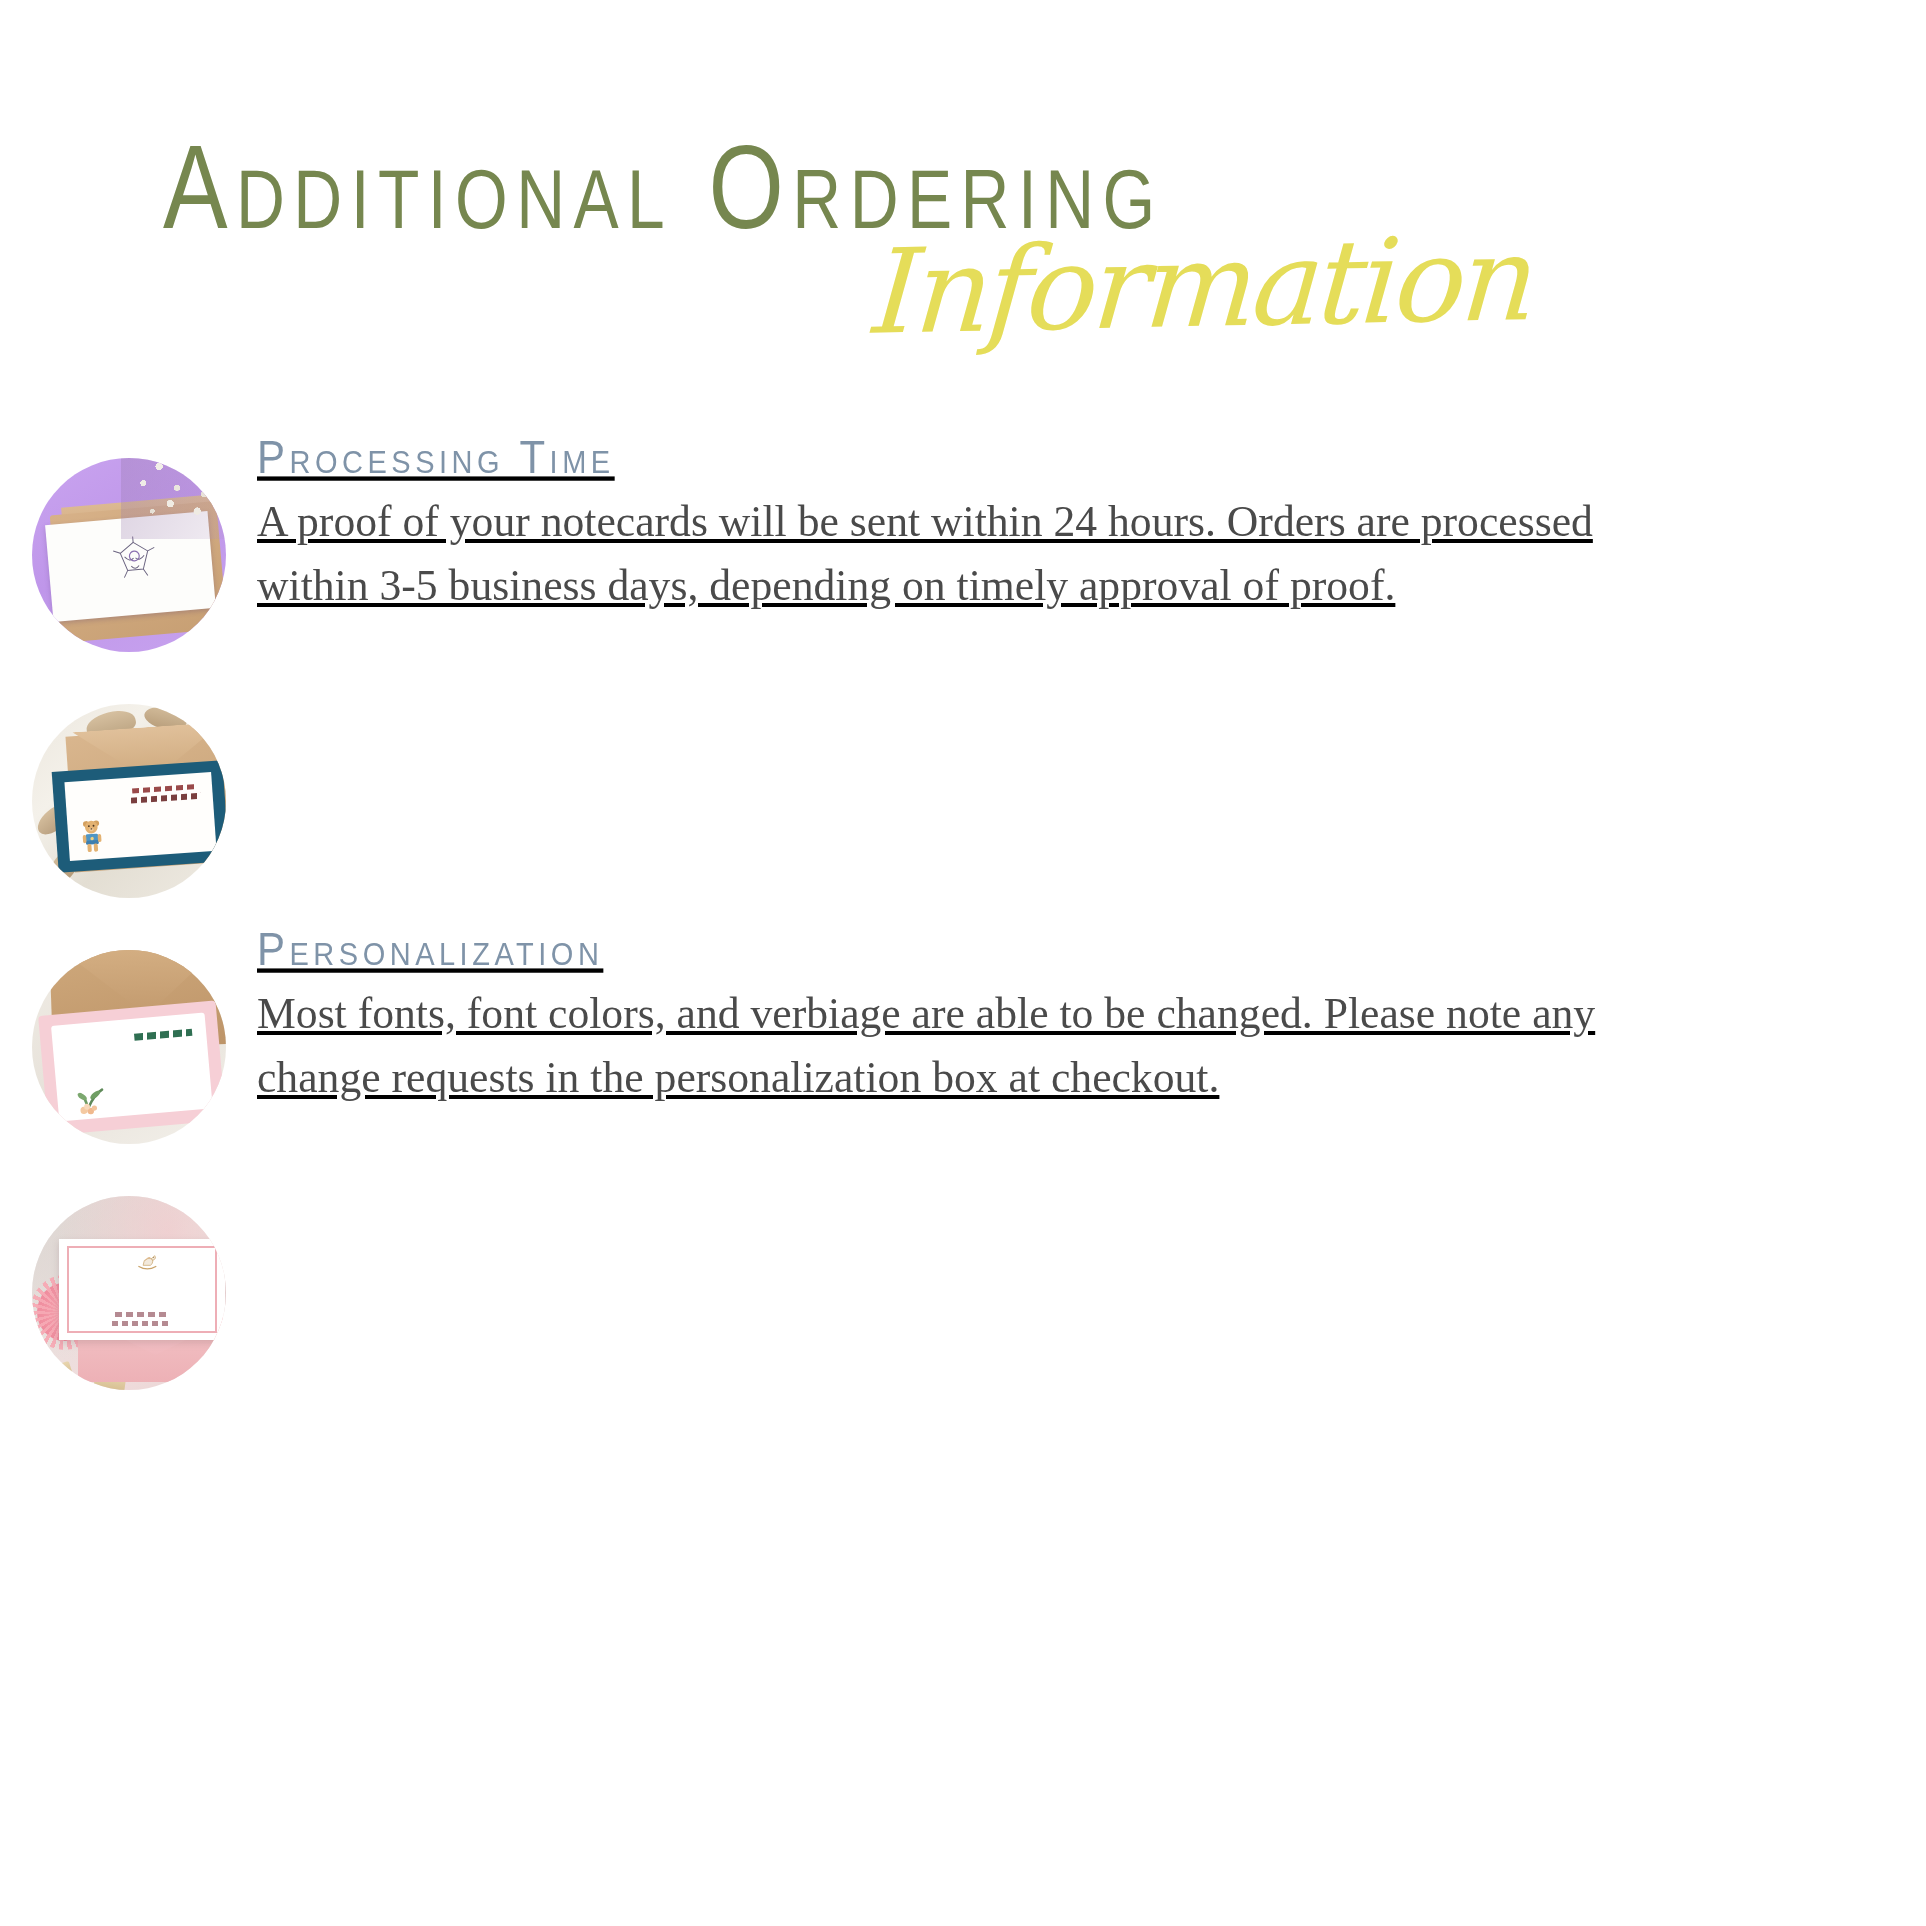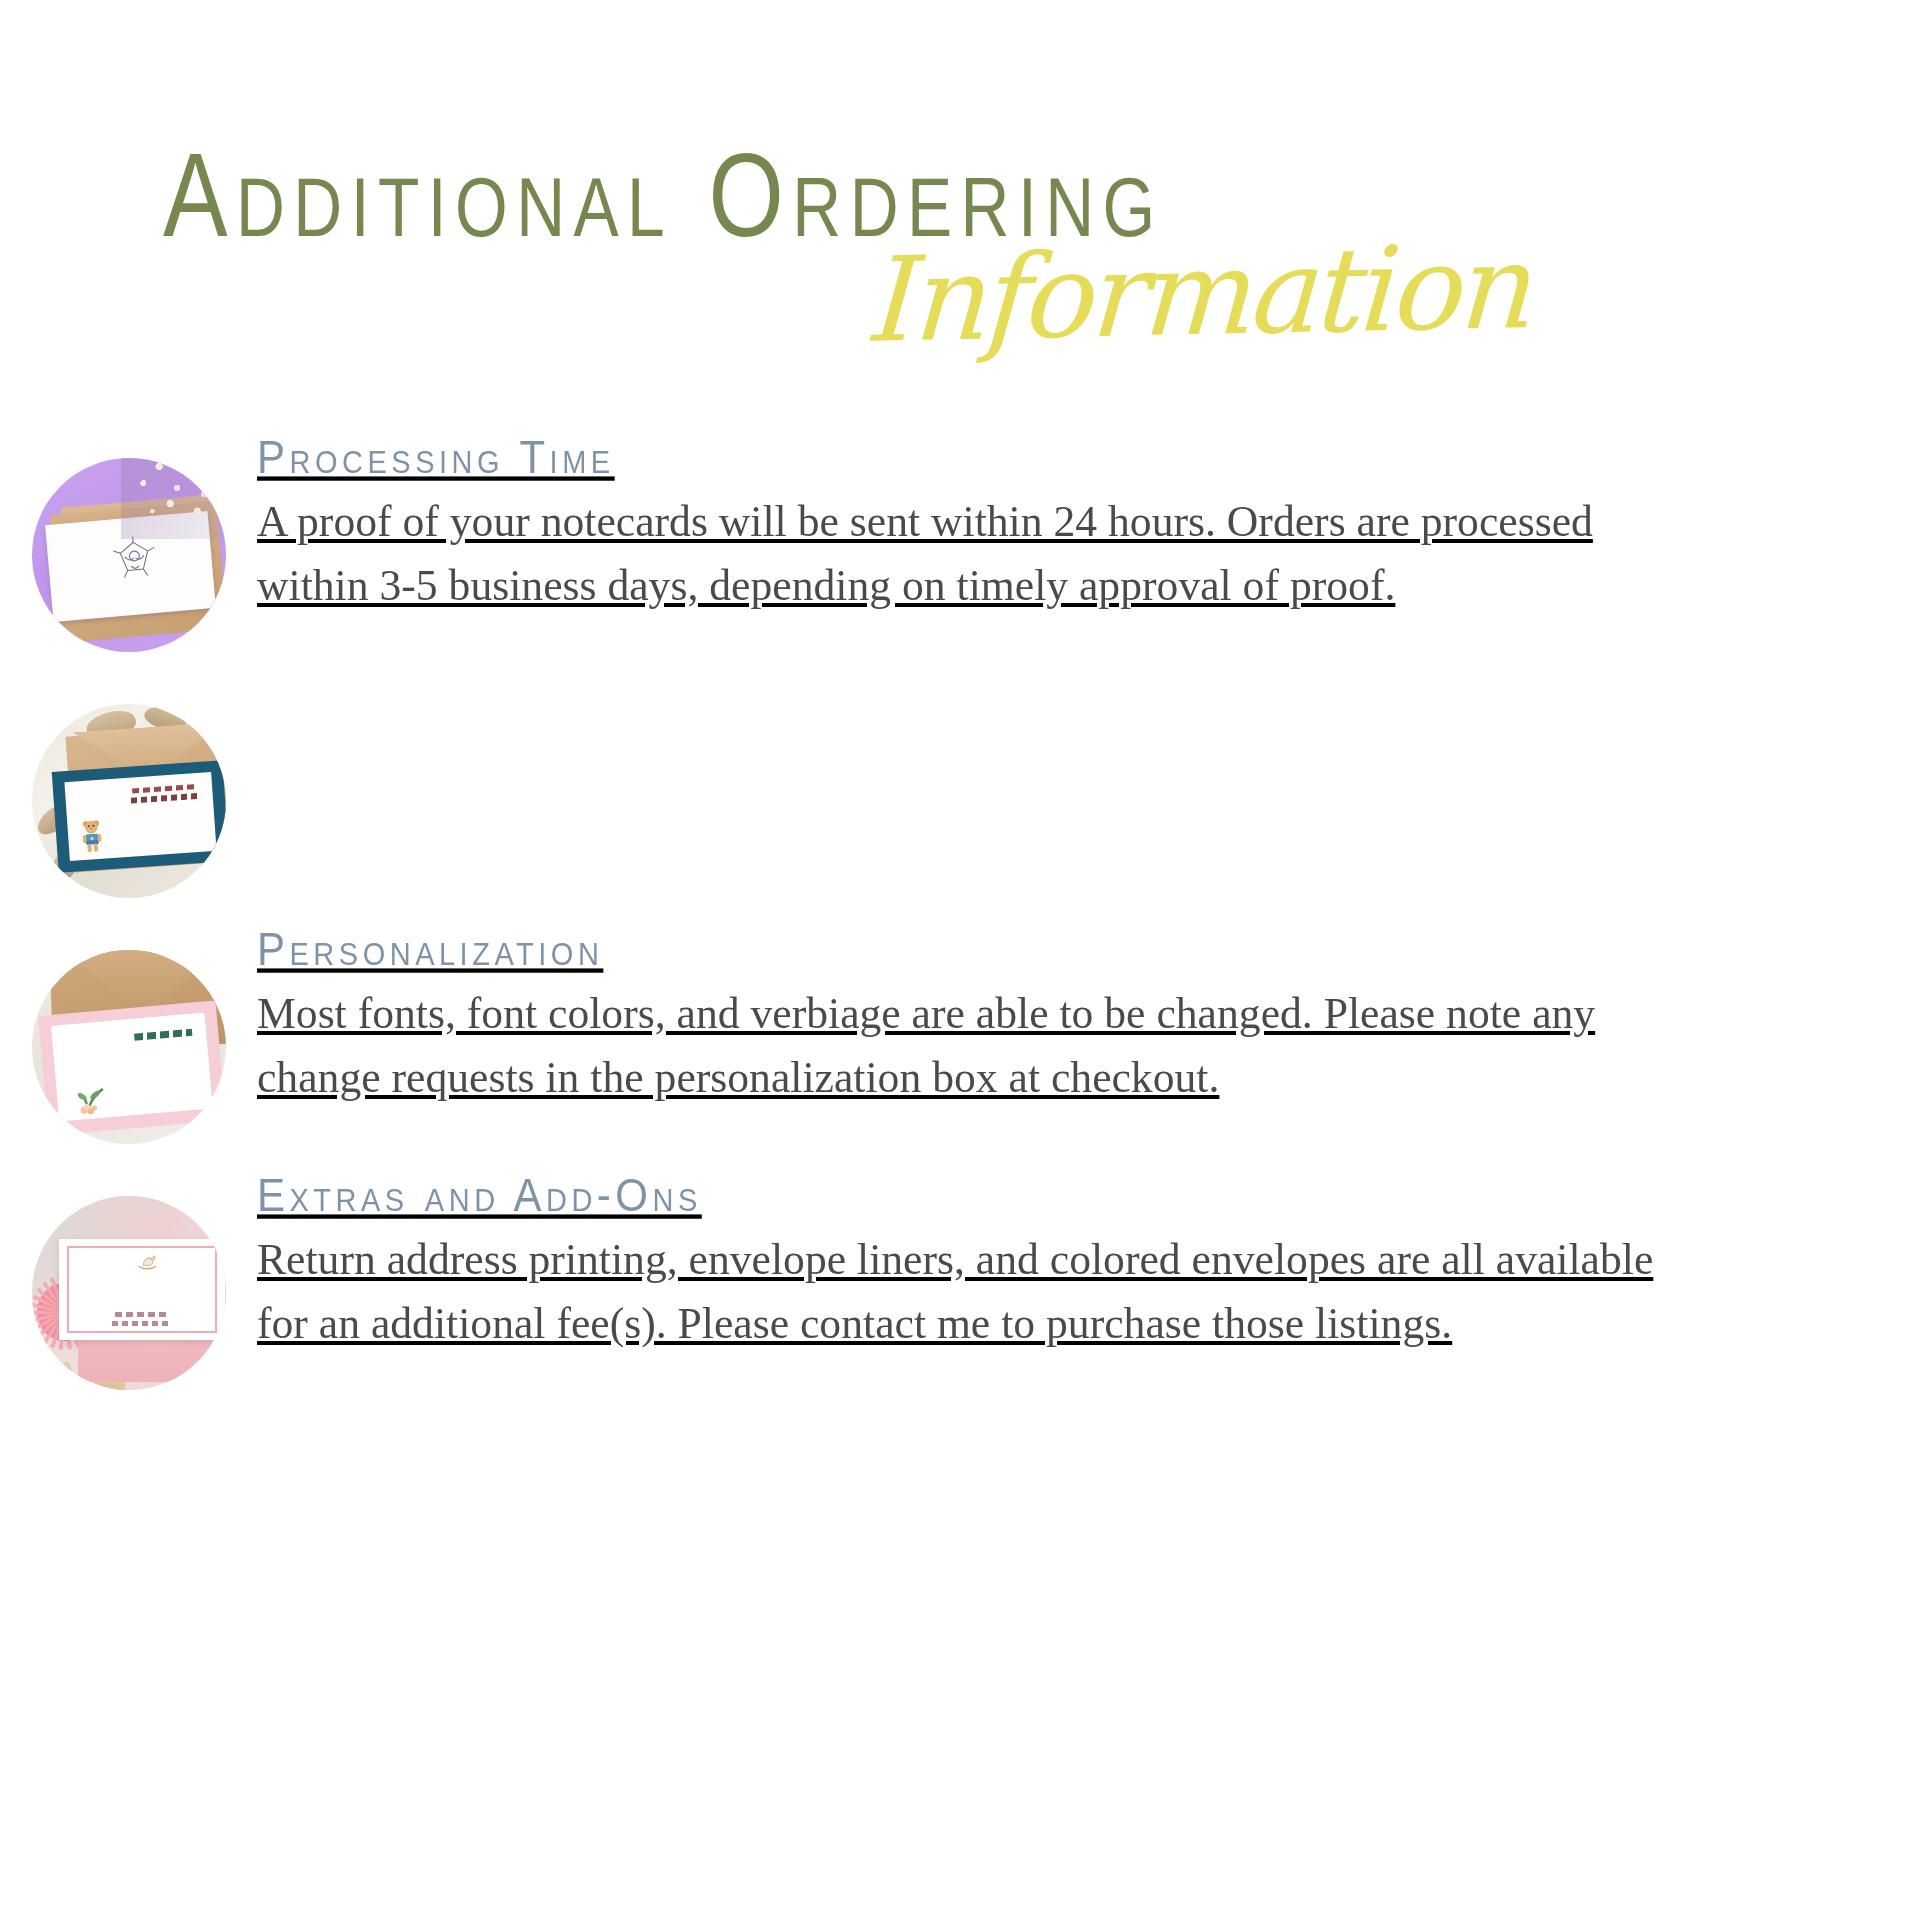--- a/index.html
+++ b/index.html
@@ -12,21 +12,21 @@
     height: 1927px;
     overflow: hidden;
     font-family: "Liberation Serif", serif;
     position: relative;
   }
 
   
   .title-block {
     position: absolute;
     left: 0;
-    top: 8px;
+    top: 0;
     width: 1697px;
     height: 396px;
   }
   .title-line1 {
     position: absolute;
     left: 163px;
     top: 127px;
     font-family: "Liberation Sans", sans-serif;
     font-size: 103px;
     line-height: 1.0;
@@ -394,20 +394,16 @@
               <path d="M24 11 l5 -5 q2 2 1 5 l-4 3 z" fill="#f2e9dc" stroke="#c9a36a" stroke-width="1.2"></path>
               <path d="M14 14 q3 -6 8 -5" stroke="#e0b98a" stroke-width="1.6" fill="none"></path>
               <circle cx="27" cy="9" r="0.9" fill="#9b7a4c"></circle>
             </svg>
           </div>
           <div class="p4-addr1"></div>
           <div class="p4-addr2"></div>
         </div>
       </div>
     </div>
-    <div class="text-wrap">
-      <div class="sec-heading">Extras and Add-Ons</div>
-      <p class="sec-body">Return address printing, envelope liners, and colored envelopes are all available for an additional fee(s). Please contact me to purchase those listings.</p>
-    </div>
   </div>
 
 </div>
 
 
 </body></html>

